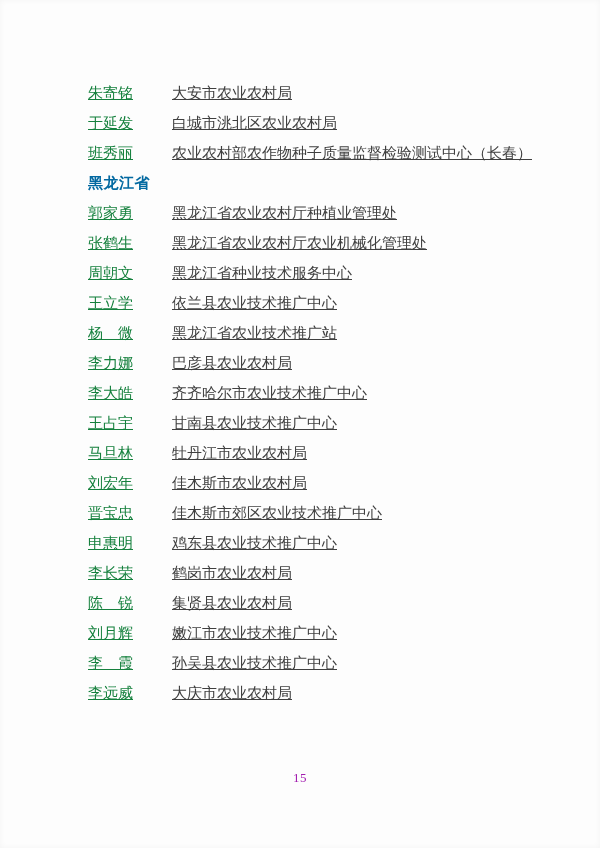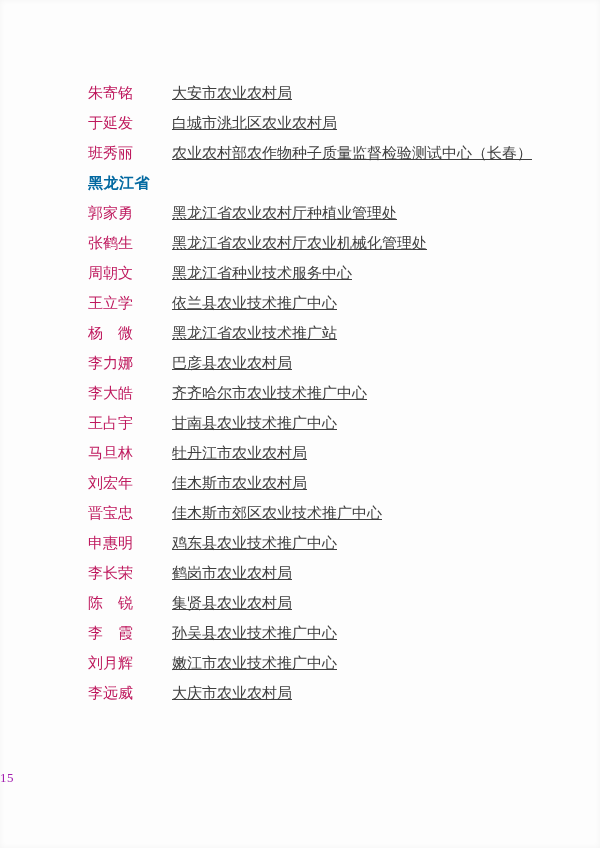--- a/index.html
+++ b/index.html
@@ -37,31 +37,33 @@
   }
   .header-row .header-text {
     font-weight: bold;
     color: #0369a1;
     letter-spacing: 0.5px;
   }
   .entry-row .name {
     display: inline-block;
     width: 84px;
     flex: 0 0 84px;
-    color: #be185d;
+    color: #15803d;
+    text-decoration: underline;
   }
   .entry-row .org {
     color: #3f3f3f;
     text-decoration: underline;
   }
   .page-number {
     position: absolute;
     left: 0;
     top: 770px;
     width: 600px;
+    text-align: center;
     font-size: 13px;
     color: #a21caf;
     letter-spacing: 0.5px;
   }
 </style>
 </head>
 <body>
 
 <div class="page">
   <div class="content" id="content">
@@ -150,27 +152,27 @@
     <span class="name">李长荣</span>
     <span class="org">鹤岗市农业农村局</span>
   </div>
 
   <div class="row entry-row">
     <span class="name">陈　锐</span>
     <span class="org">集贤县农业农村局</span>
   </div>
 
   <div class="row entry-row">
-    <span class="name">李　霞</span>
-    <span class="org">孙吴县农业技术推广中心</span>
+    <span class="name">刘月辉</span>
+    <span class="org">嫩江市农业技术推广中心</span>
   </div>
 
   <div class="row entry-row">
-    <span class="name">刘月辉</span>
-    <span class="org">嫩江市农业技术推广中心</span>
+    <span class="name">李　霞</span>
+    <span class="org">孙吴县农业技术推广中心</span>
   </div>
 
   <div class="row entry-row">
     <span class="name">李远威</span>
     <span class="org">大庆市农业农村局</span>
   </div>
 </div>
   <div class="page-number">15</div>
 </div>
 

